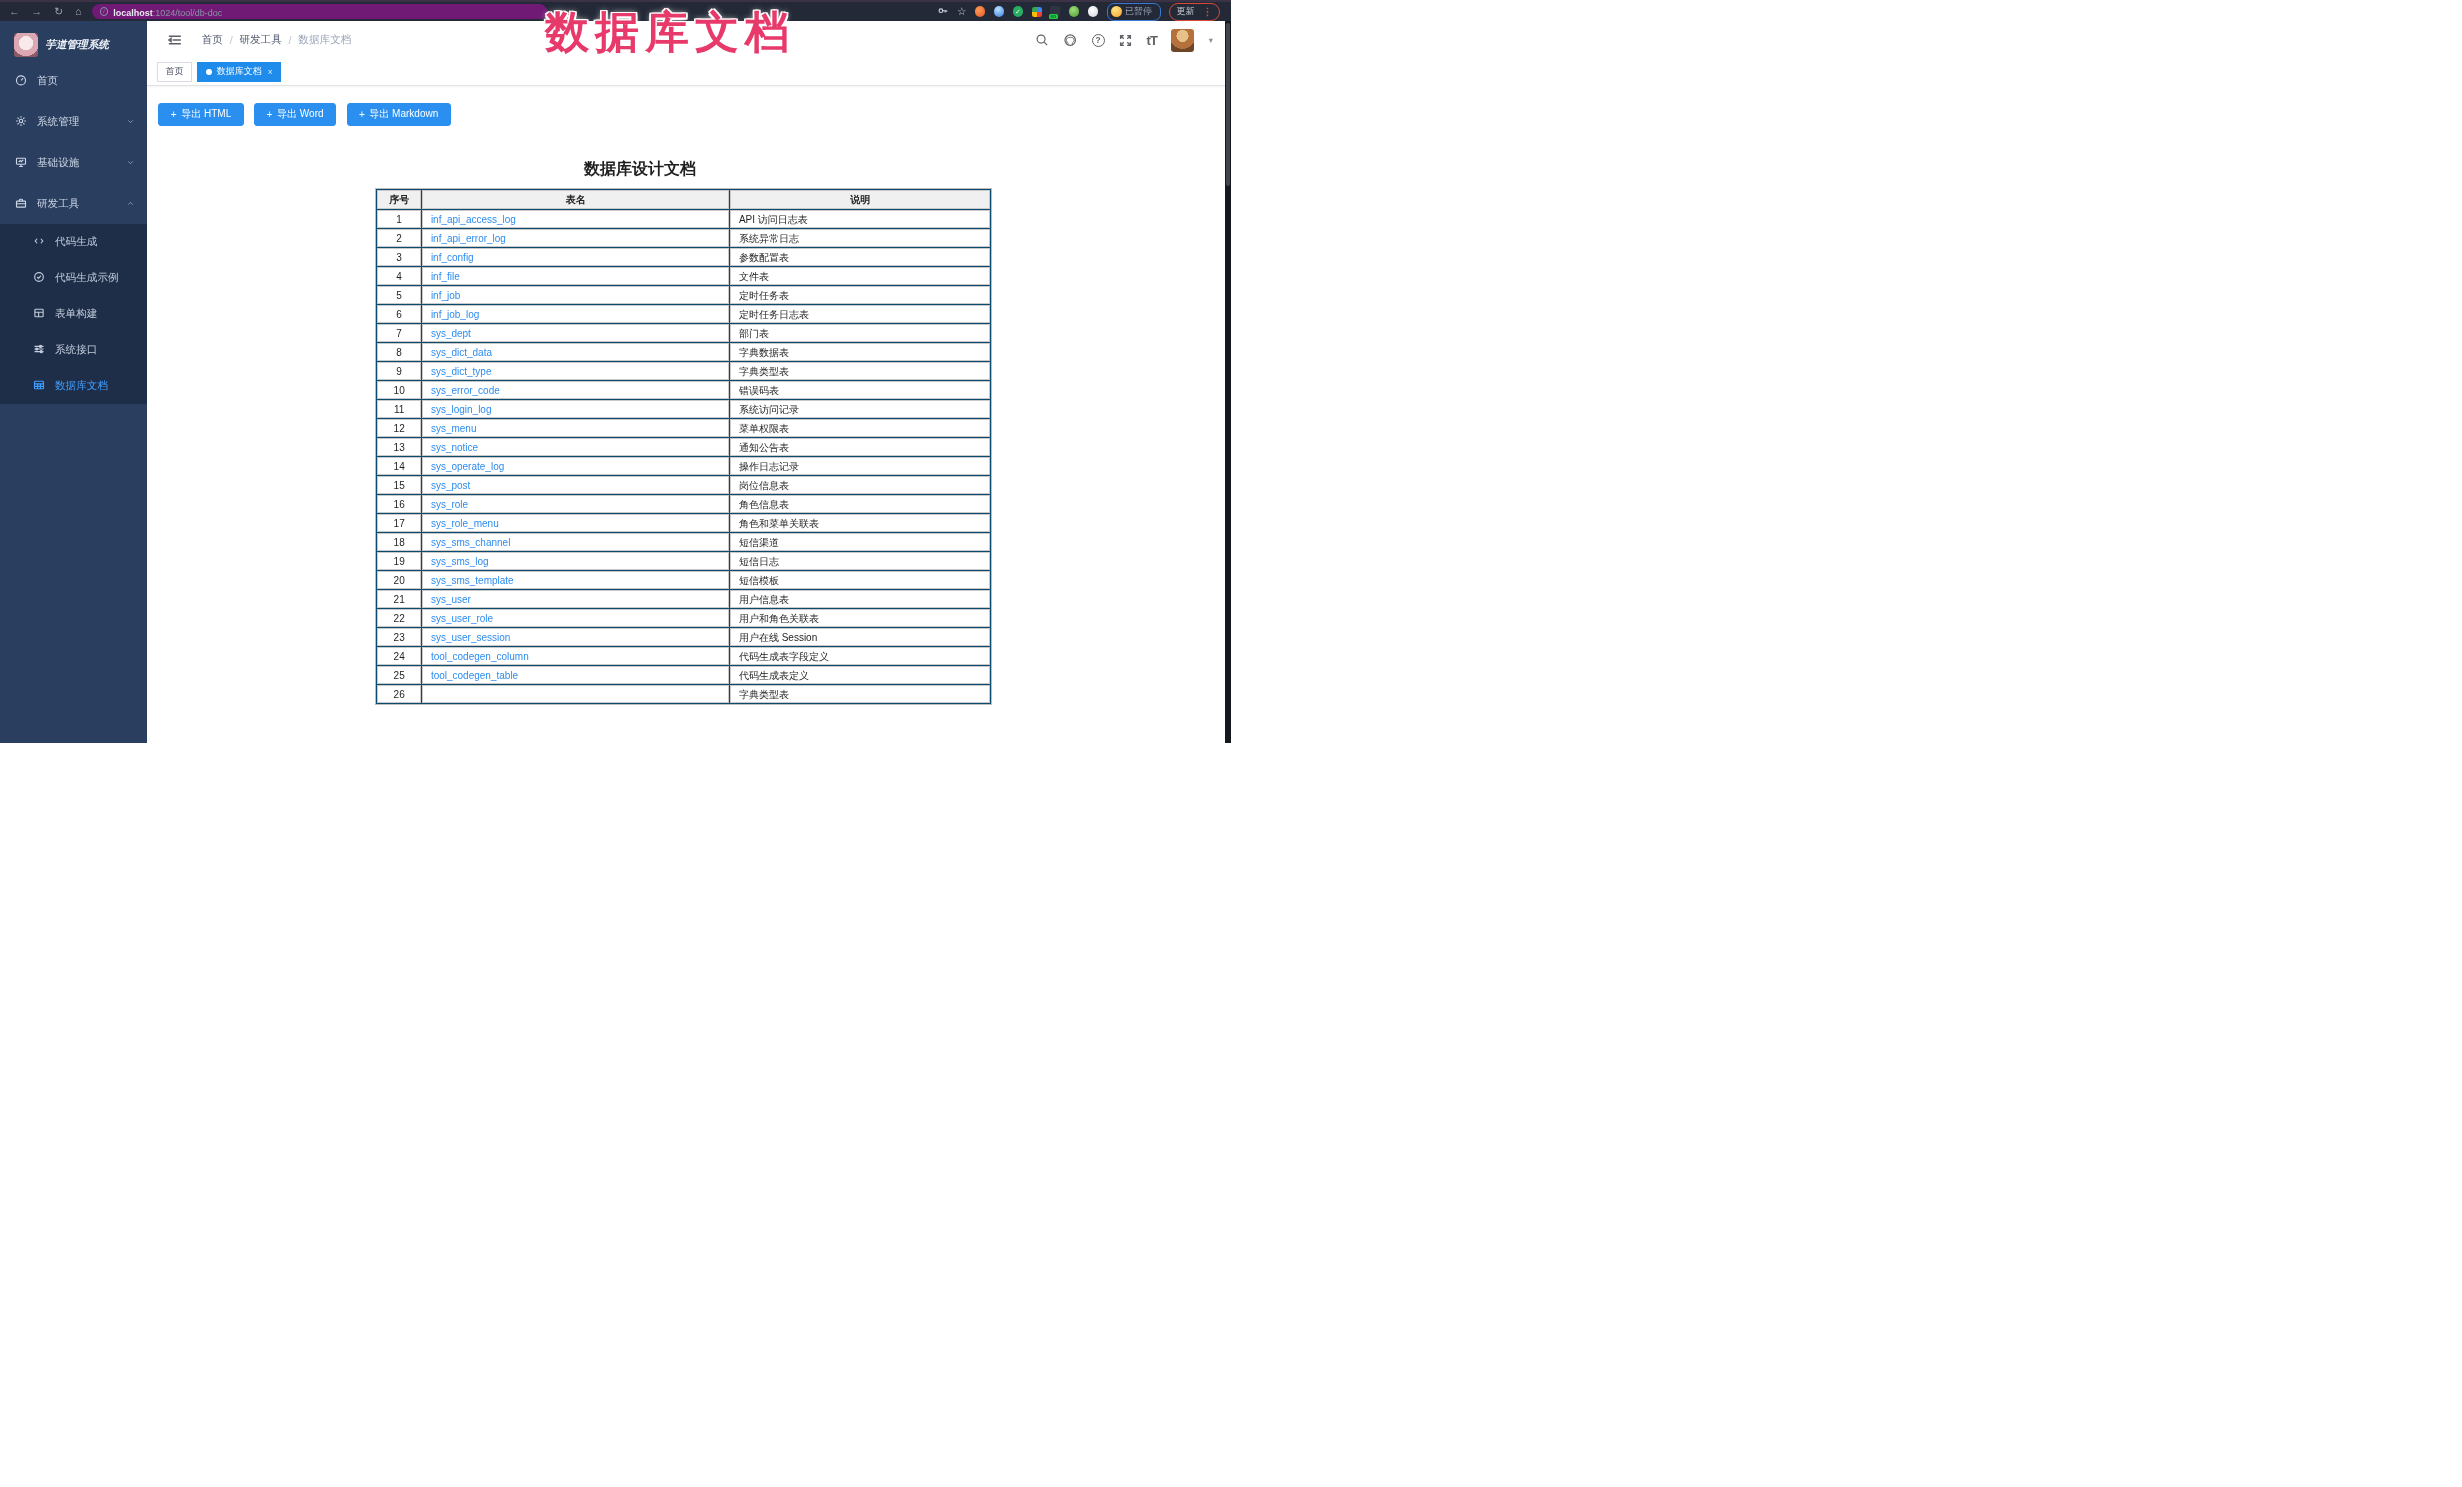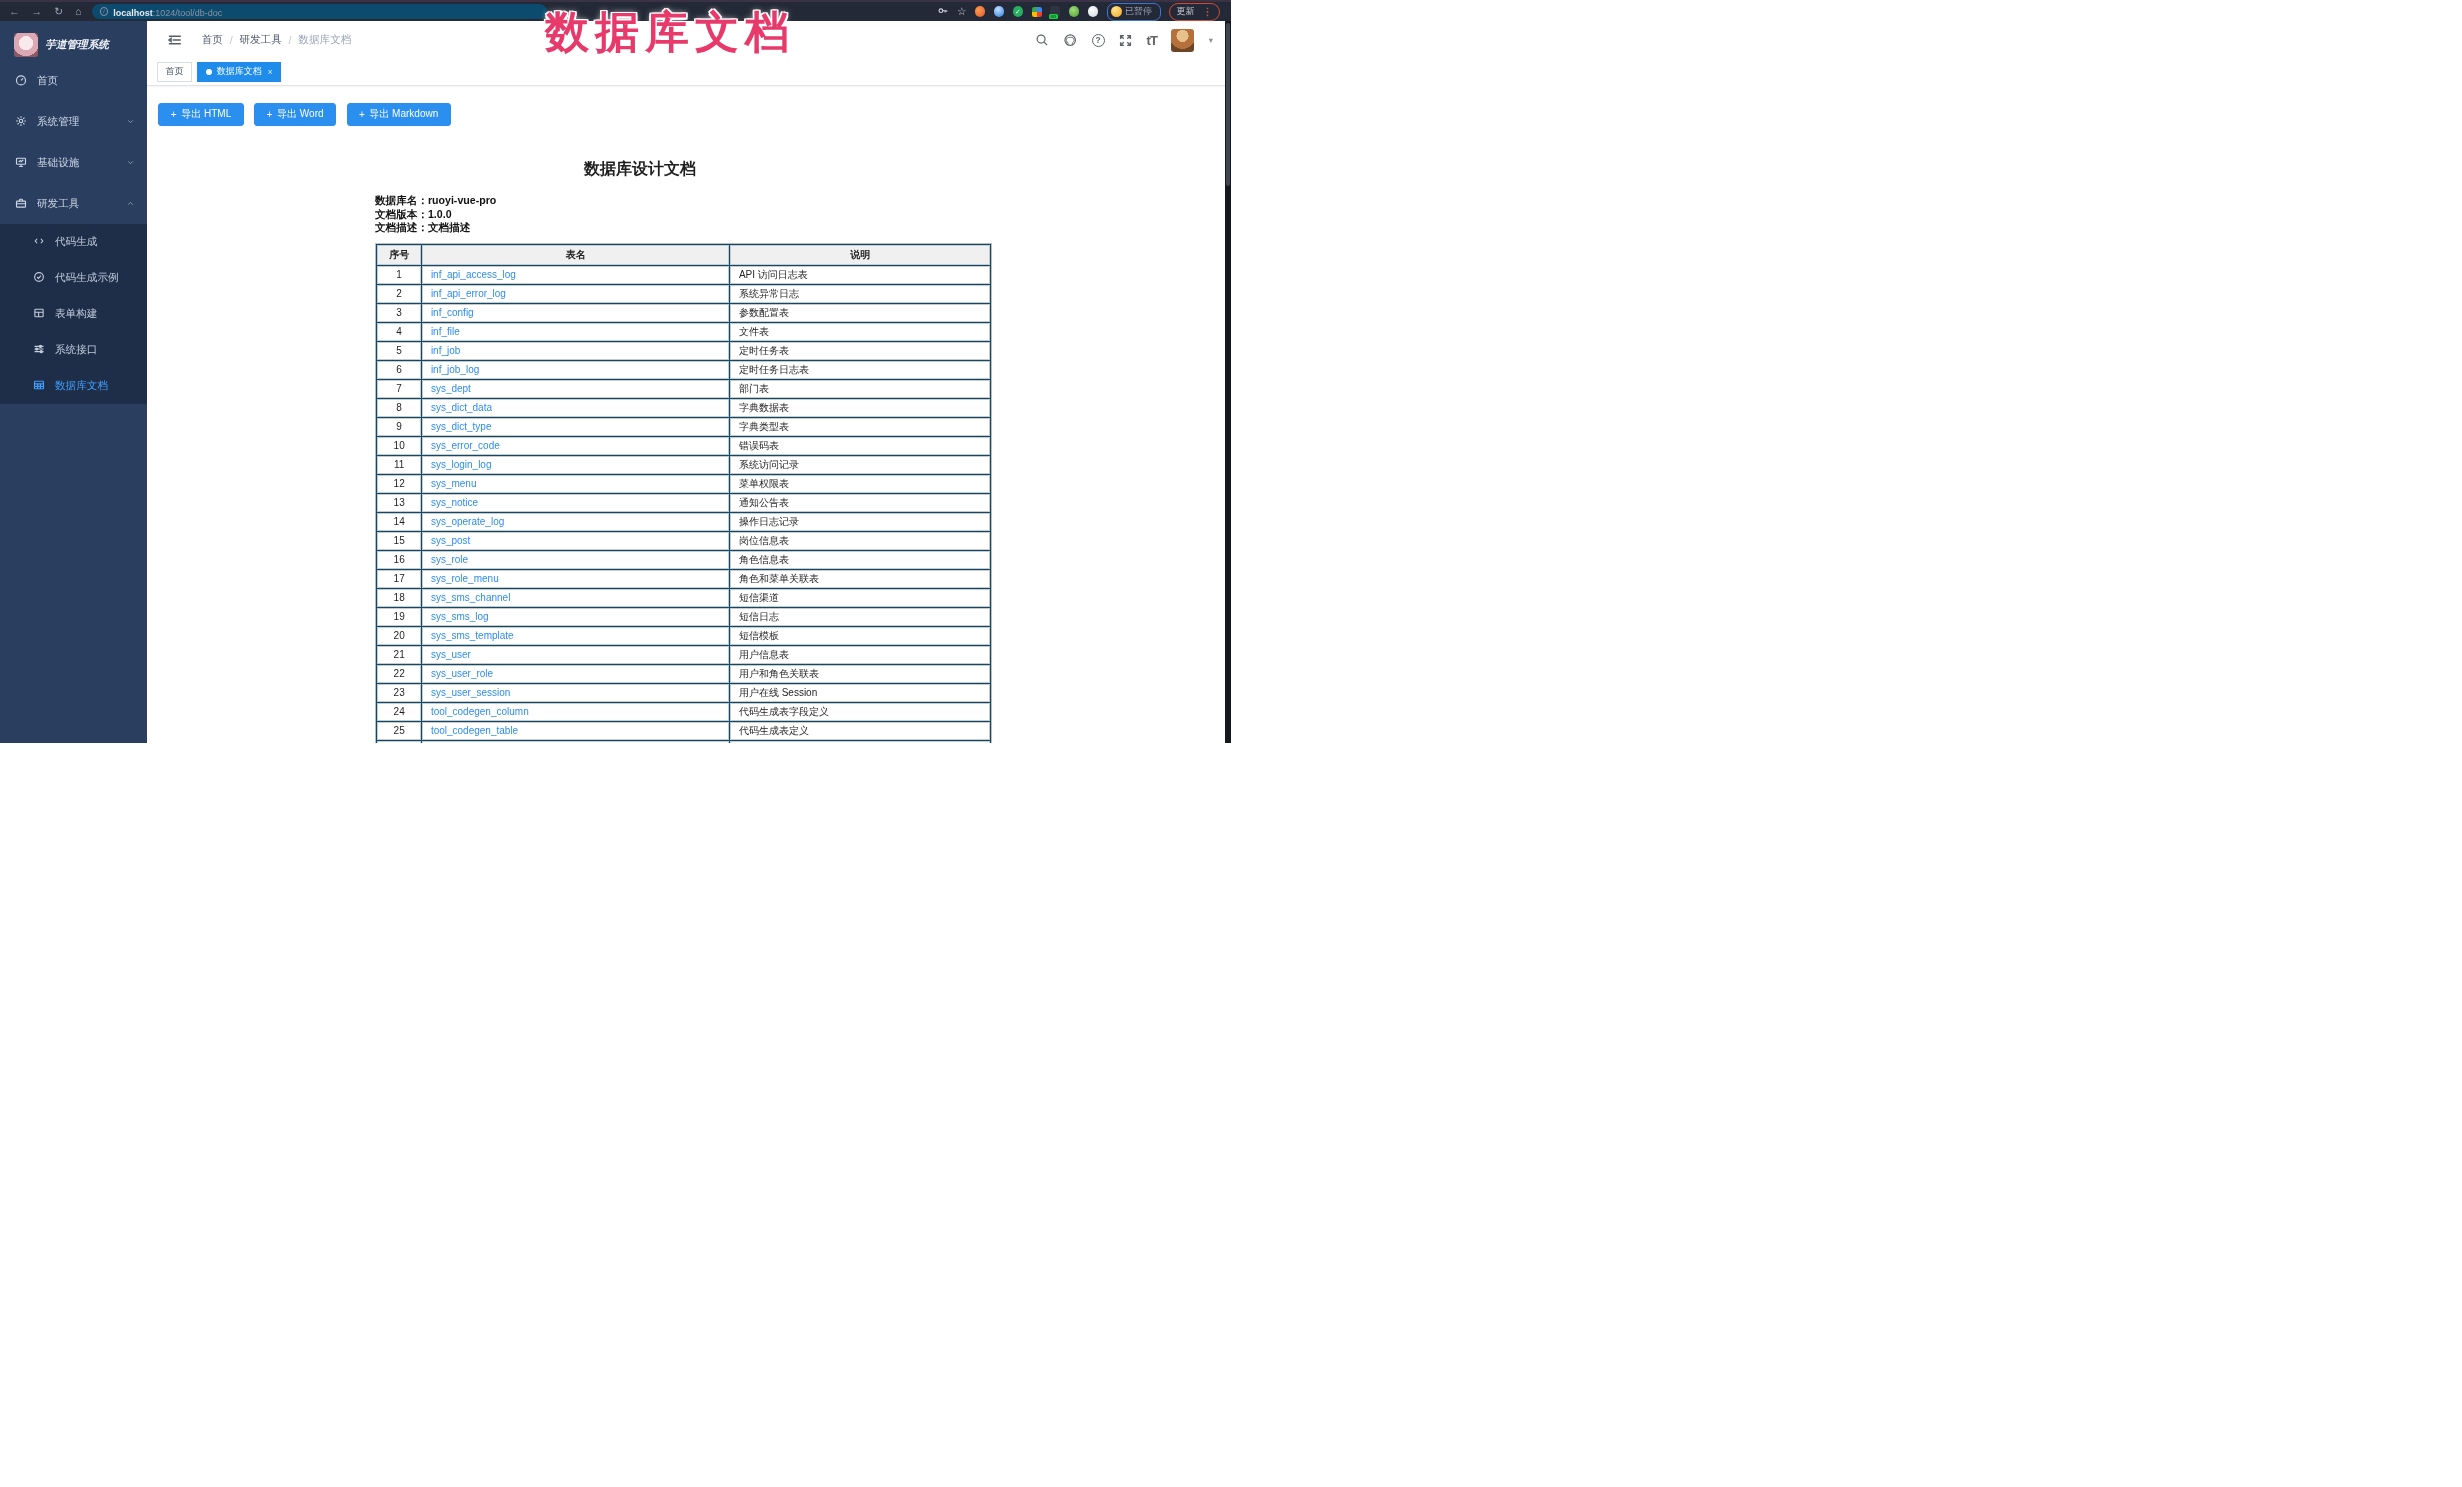--- a/index.html
+++ b/index.html
@@ -5,21 +5,21 @@
   * { box-sizing: border-box; margin: 0; padding: 0; }
   html,body { width:1231px; height:743px; overflow:hidden; }
   body { font-family:"Liberation Sans",sans-serif; background:#fff; position:relative; }
 
   
   .chrome { position:absolute; top:0; left:0; width:100%; height:21px;
             background:#232936; border-top:2.3px solid #3b3246;
             display:flex; align-items:center; z-index:30; }
   .nav-ic { color:#98a1b3; font-size:10.6px; line-height:1; margin-left:12px; cursor:pointer; }
   .nav-ic:first-child { margin-left:9px; }
-  .url-pill { margin-left:10.6px; height:15px; flex:0 0 455px; background:#0c4a6e;
+  .url-pill { margin-left:10.6px; height:15px; flex:0 0 455px; background:#701a75;
               border-radius:7.6px; display:flex; align-items:center; padding:0 7.6px; gap:5.3px; }
   .info-ic { width:8.3px; height:8.3px; border:0.8px solid #8a93a3; border-radius:50%;
              color:#8a93a3; font-size:6px; display:flex; align-items:center; justify-content:center;
              font-style:italic; flex:0 0 auto; }
   .url-host { color:#e8ebf2; font-size:9px; font-weight:bold; }
   .url-path { color:#8b93a5; font-size:9px; }
   .ext-zone { margin-left:auto; display:flex; align-items:center; gap:8.3px; margin-right:10.6px; }
   .ext-dot { width:10.6px; height:10.6px; border-radius:50%; flex:0 0 auto; }
   .ext-orange { background:radial-gradient(circle at 35% 35%, #ff9a56, #e25822); }
   .ext-blue { background:radial-gradient(circle at 40% 30%, #bfe0ff, #2f7fe0); }
@@ -321,25 +321,20 @@
         <span>导出 Word</span>
       </button>
       <button class="btn">
         <span class="plus">+</span>
         <span>导出 Markdown</span>
       </button>
     </div>
 
     <div class="doc">
       <div class="doc-title">数据库设计文档</div>
-      <div class="doc-info">
-        <div><span>数据库名：</span><span>ruoyi-vue-pro</span></div>
-        <div><span>文档版本：</span><span>1.0.0</span></div>
-        <div><span>文档描述：</span><span>文档描述</span></div>
-      </div>
 
       <table class="db">
         <colgroup>
             <col style="width:44px">
             <col style="width:305px">
             <col style="width:258px">
           </colgroup>
         <thead>
           <tr>
             <th>序号</th>

